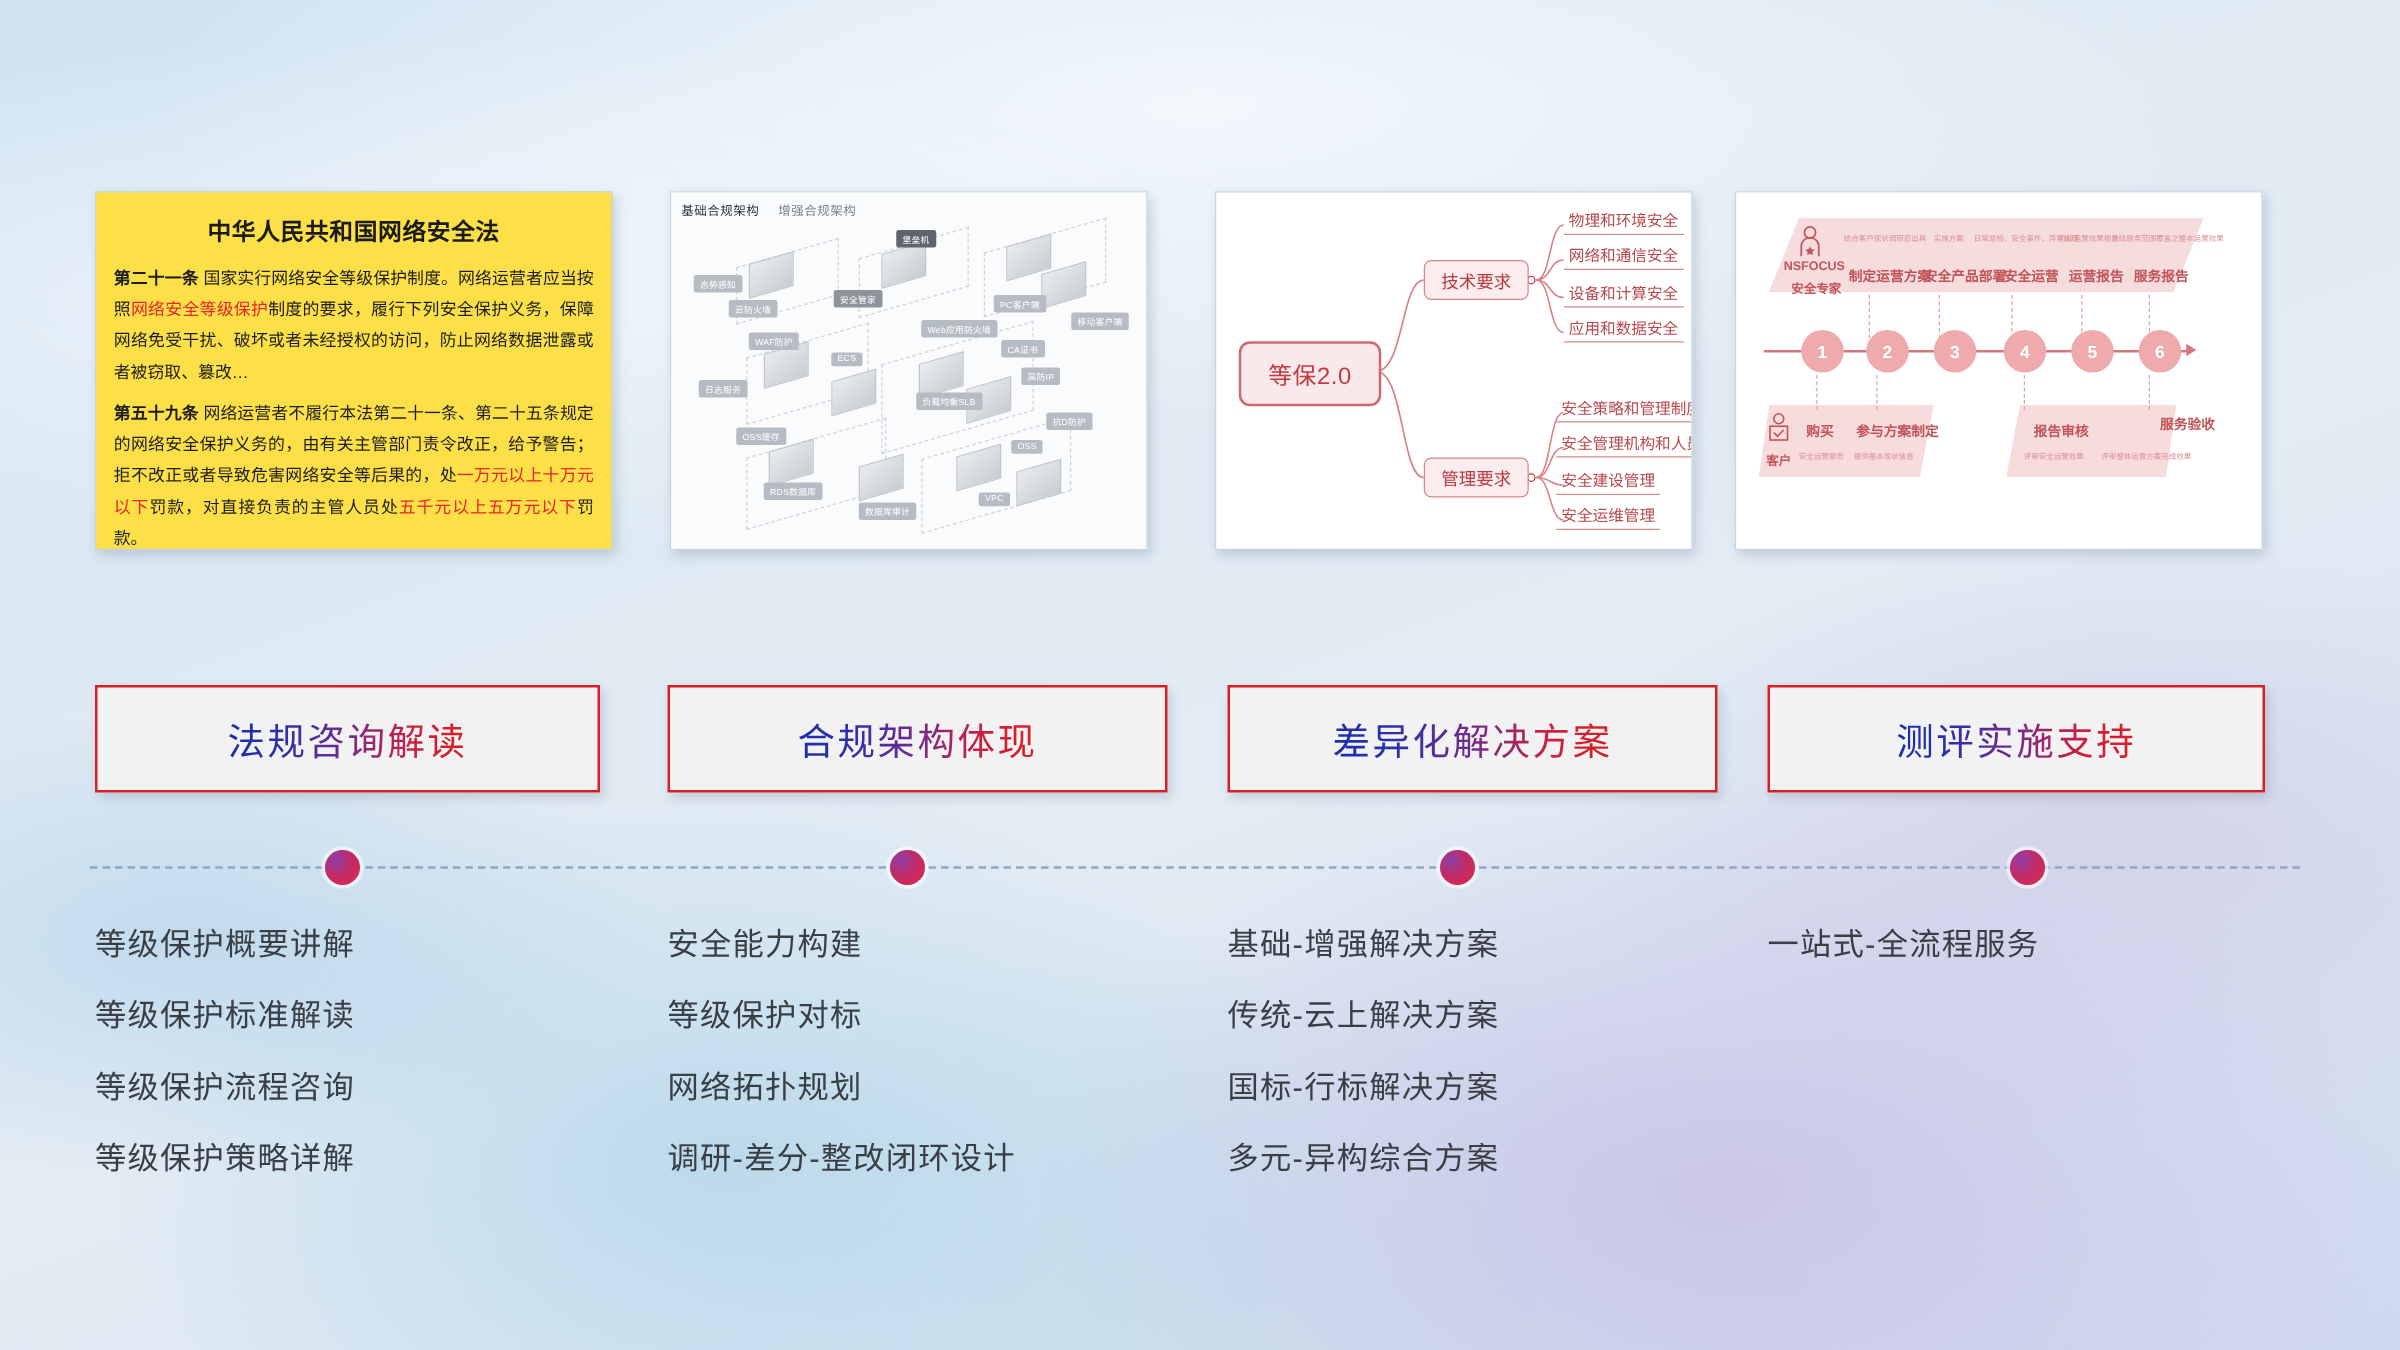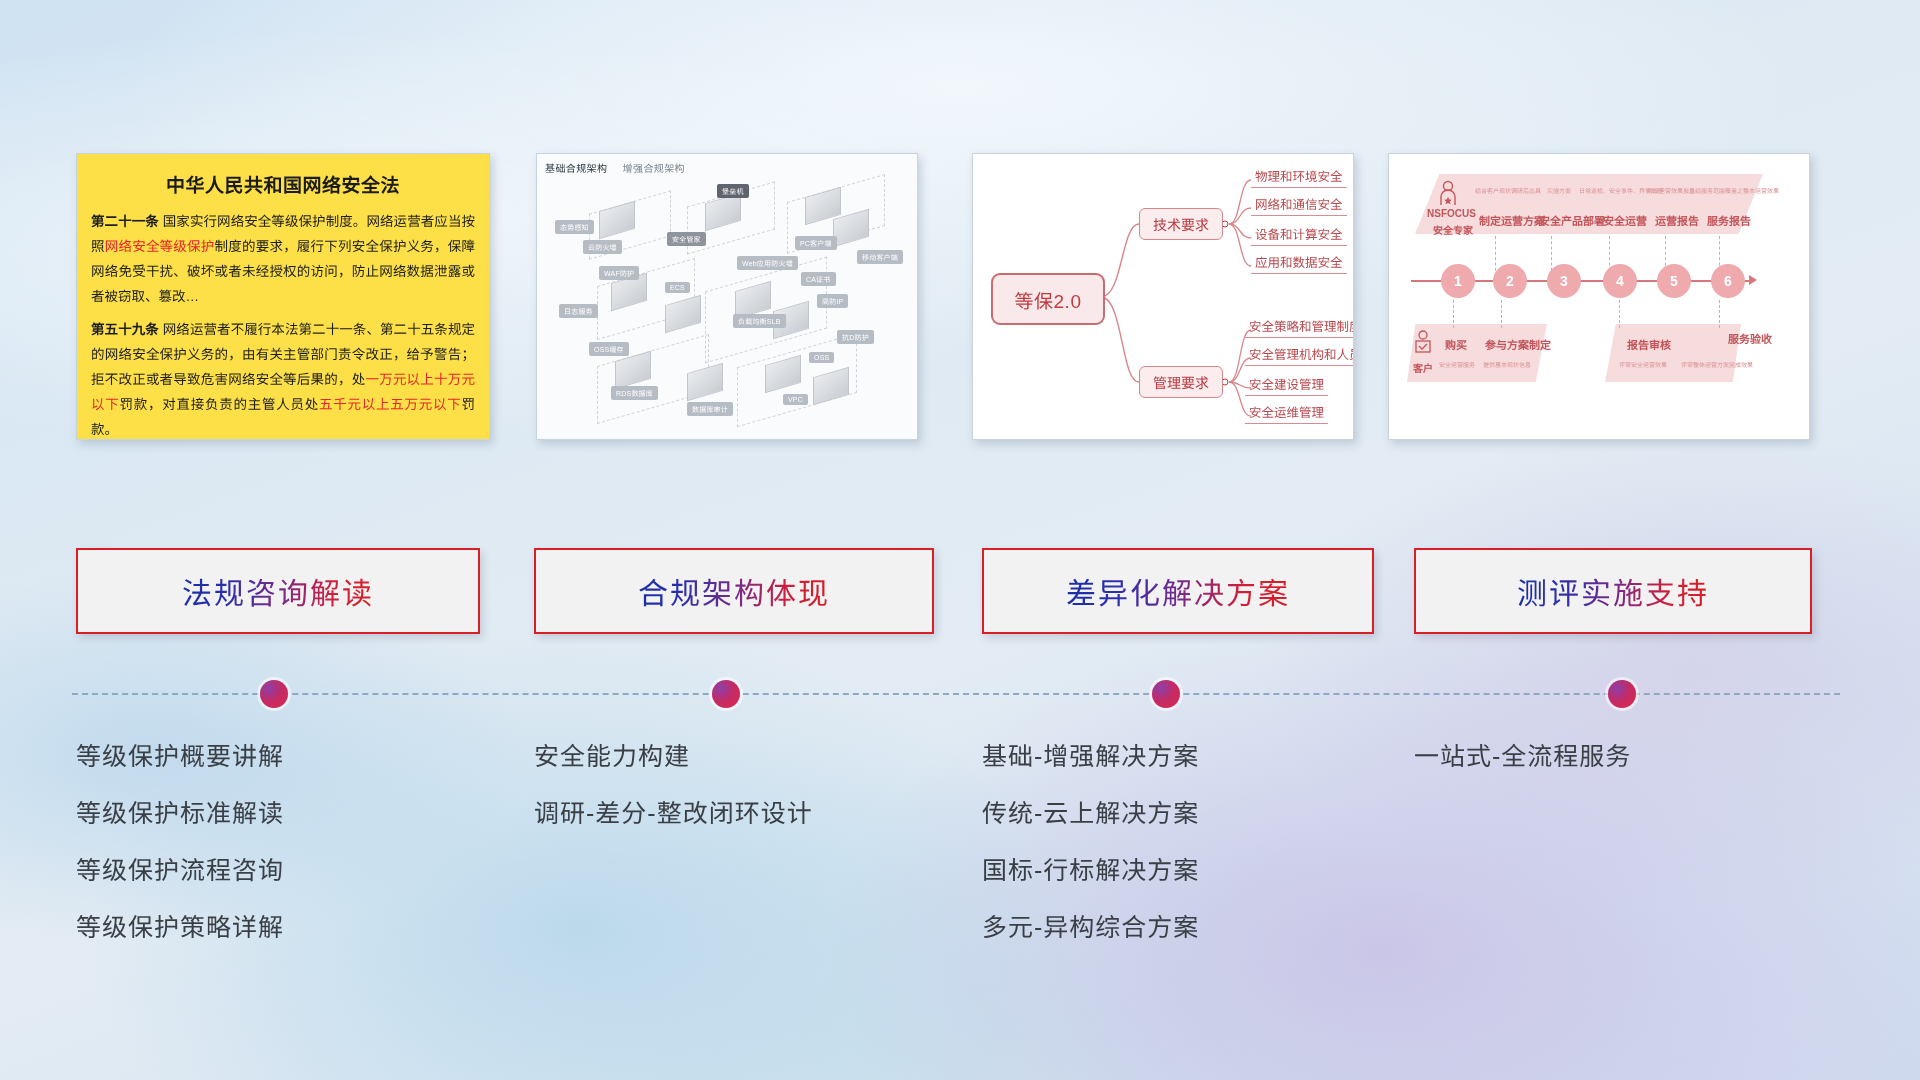--- a/index.html
+++ b/index.html
@@ -338,20 +338,22 @@
 <div class="tl-dot d4"></div>
 
 <div class="col col1">
   <p>等级保护概要讲解</p>
   <p>等级保护标准解读</p>
   <p>等级保护流程咨询</p>
   <p>等级保护策略详解</p>
 </div>
 <div class="col col2">
   <p>安全能力构建</p>
+  <p>等级保护对标</p>
+  <p>网络拓扑规划</p>
   <p>调研-差分-整改闭环设计</p>
 </div>
 <div class="col col3">
   <p>基础-增强解决方案</p>
   <p>传统-云上解决方案</p>
   <p>国标-行标解决方案</p>
   <p>多元-异构综合方案</p>
 </div>
 <div class="col col4">
   <p>一站式-全流程服务</p>

